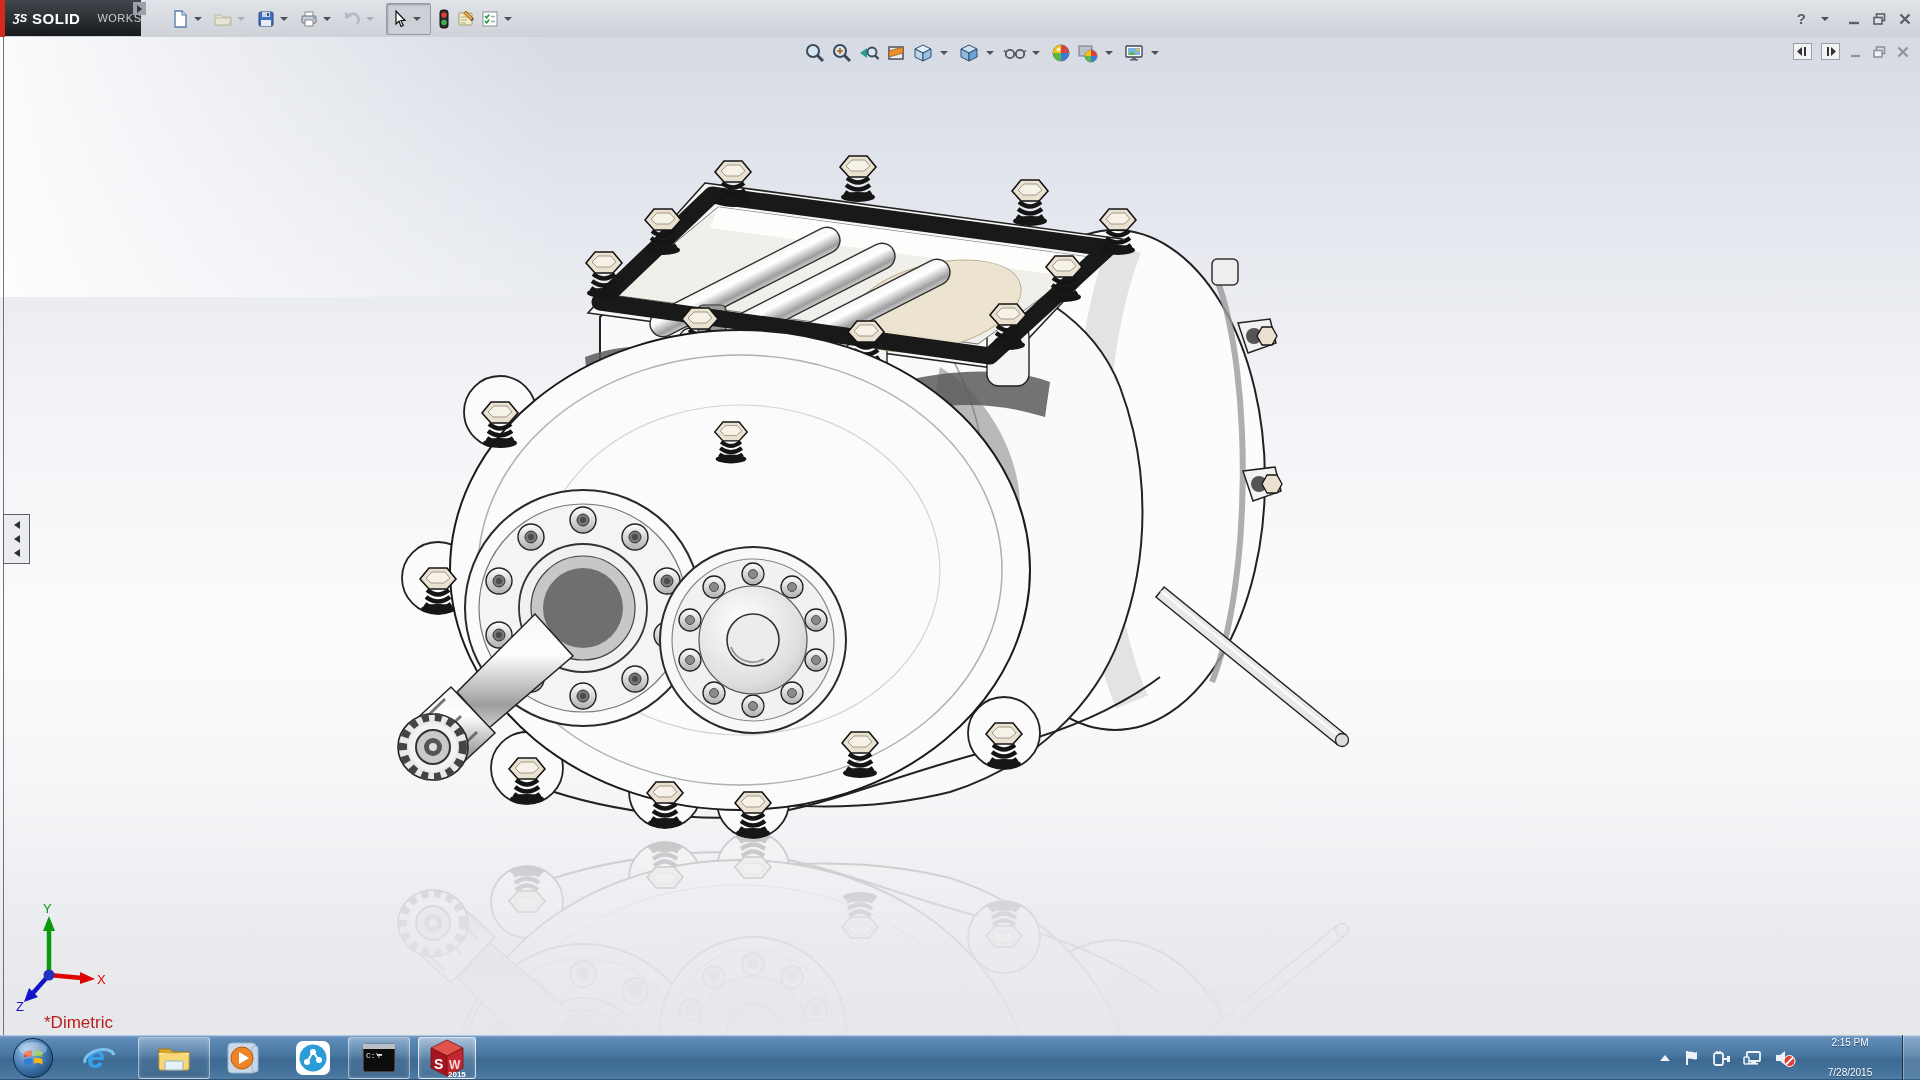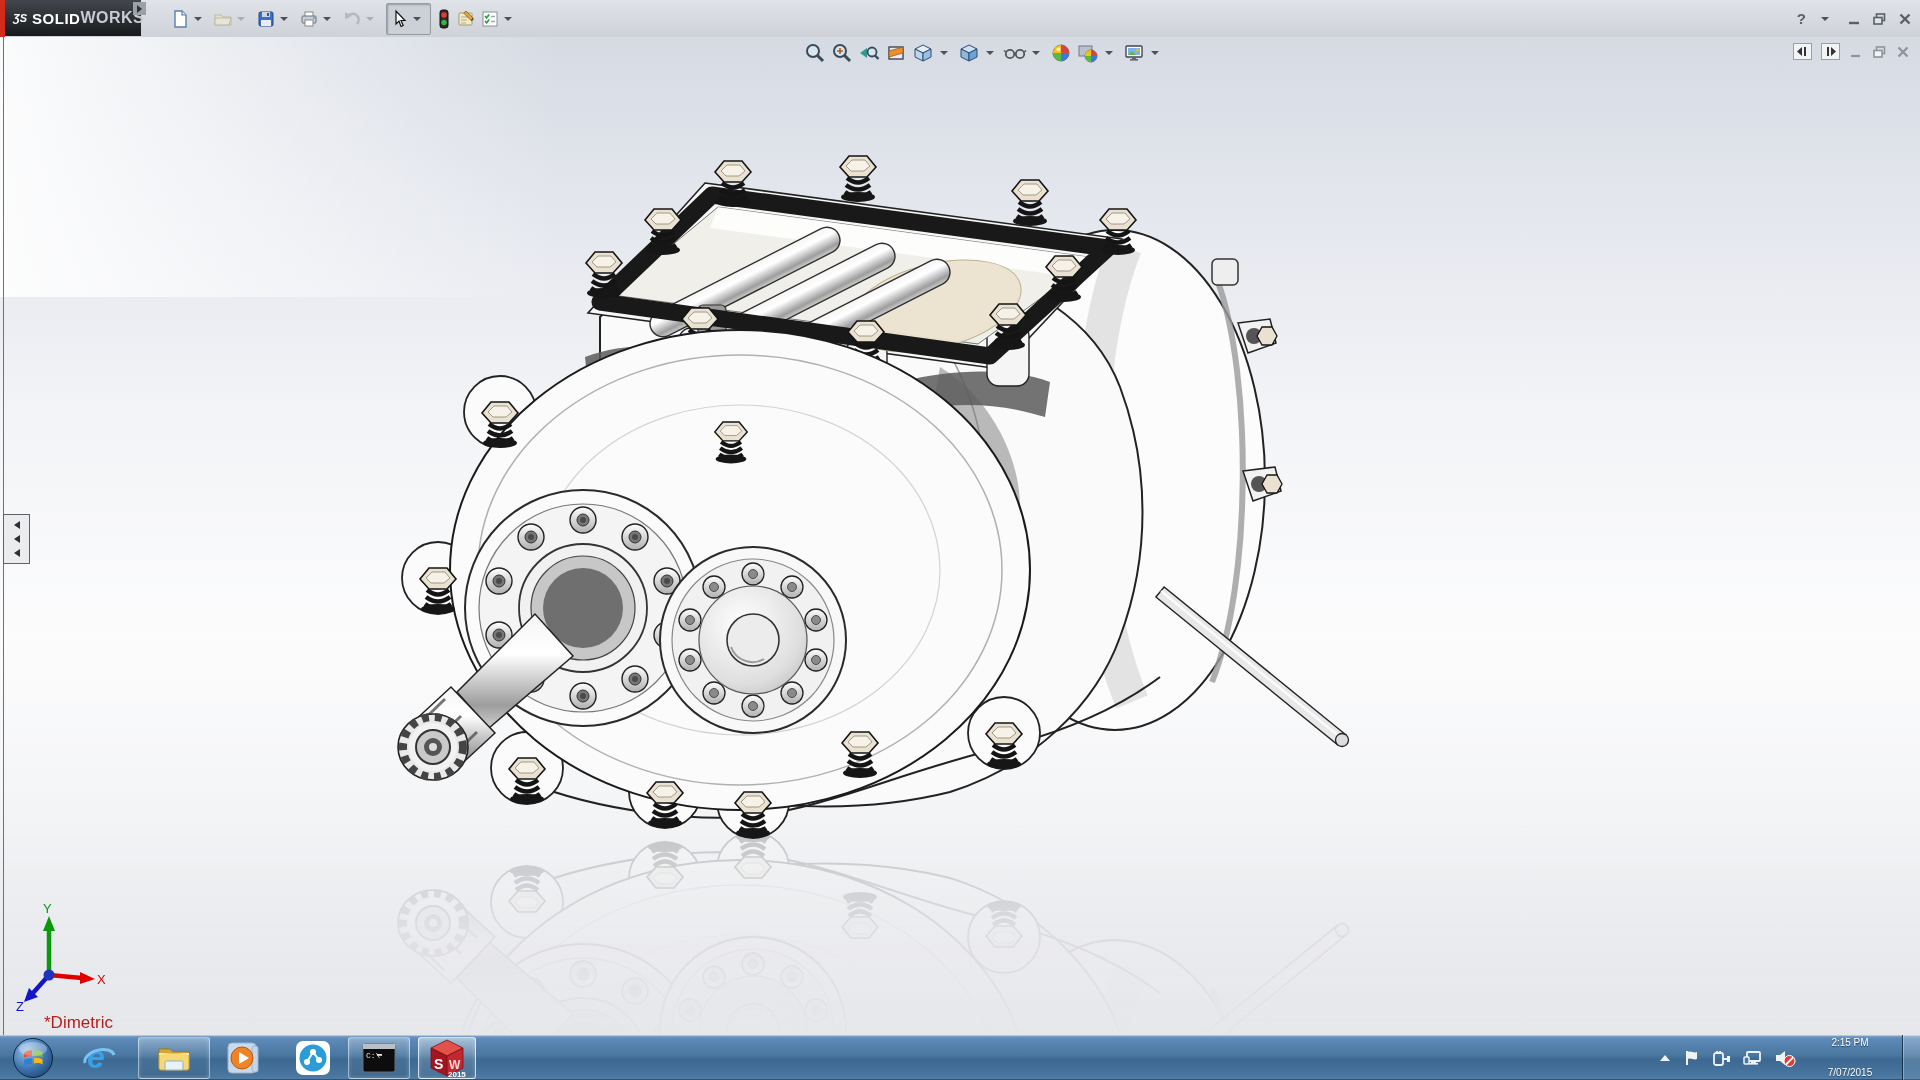--- a/index.html
+++ b/index.html
@@ -8,21 +8,21 @@
 
   
   #titlebar{position:absolute;left:0;top:0;width:1920px;height:37px;
     background:linear-gradient(#e0e3e8,#ced2d8);border-bottom:1px solid #8b9097;}
   #redstripe{position:absolute;left:0;top:0;width:5px;height:37px;background:#d42a1e;}
   #logoblock{position:absolute;left:5px;top:0;width:128px;height:36px;
     background:linear-gradient(#43474d,#17191c);display:flex;align-items:center;
     padding-left:8px;color:#fff;}
   .logo-glyph{font-style:italic;font-weight:bold;font-size:11px;margin-right:5px;}
   .logo-solid{font-weight:bold;font-size:15px;letter-spacing:.5px;}
-  .logo-works{font-weight:bold;font-size:16px;color:#c9ccd2;letter-spacing:.5px;}
+  .logo-works{font-weight:normal;font-size:11px;color:#c9ccd2;letter-spacing:.5px;margin-left:17px;}
   #logo-expander{position:absolute;left:133px;top:2px;width:13px;height:13px;background:#9ca1a8;
     display:flex;align-items:center;justify-content:center;}
   #logo-expander:after{content:"";border-left:5px solid #2e3238;border-top:4px solid transparent;border-bottom:4px solid transparent;}
   #main-toolbar{position:absolute;left:168px;top:0;height:37px;display:flex;align-items:center;}
   .tbtn{display:flex;align-items:center;height:28px;padding:0 2px;}
   .tbtn svg{display:block;}
   .caret{width:0;height:0;border-left:4px solid transparent;border-right:4px solid transparent;
          border-top:4px solid #4d5157;margin:0 7px 0 4px;}
   .caret.dis{border-top-color:#a9adb4;}
   .pressed{background:#ccd1d8;border:1px solid #969ba3;box-shadow:inset 1px 1px 2px rgba(0,0,0,.25);
@@ -597,17 +597,17 @@
         <svg width="22" height="20">
             <polygon points="2,7 6,7 11,3 11,17 6,13 2,13" fill="#eef3f8"></polygon>
             <circle cx="15.5" cy="13" r="5.5" fill="#e03c31" stroke="#fff" stroke-width="1"></circle>
             <line x1="12" y1="16.5" x2="19" y2="9.5" stroke="#fff" stroke-width="1.8"></line>
           </svg>
         </span>
     </div>
 
     <div id="clock">
       <span>2:15 PM</span>
-      <span>7/07/2015</span>
+      <span>7/28/2015</span>
     </div>
     <div id="show-desktop"></div>
   </div>
 </div>
 
 </body></html>

